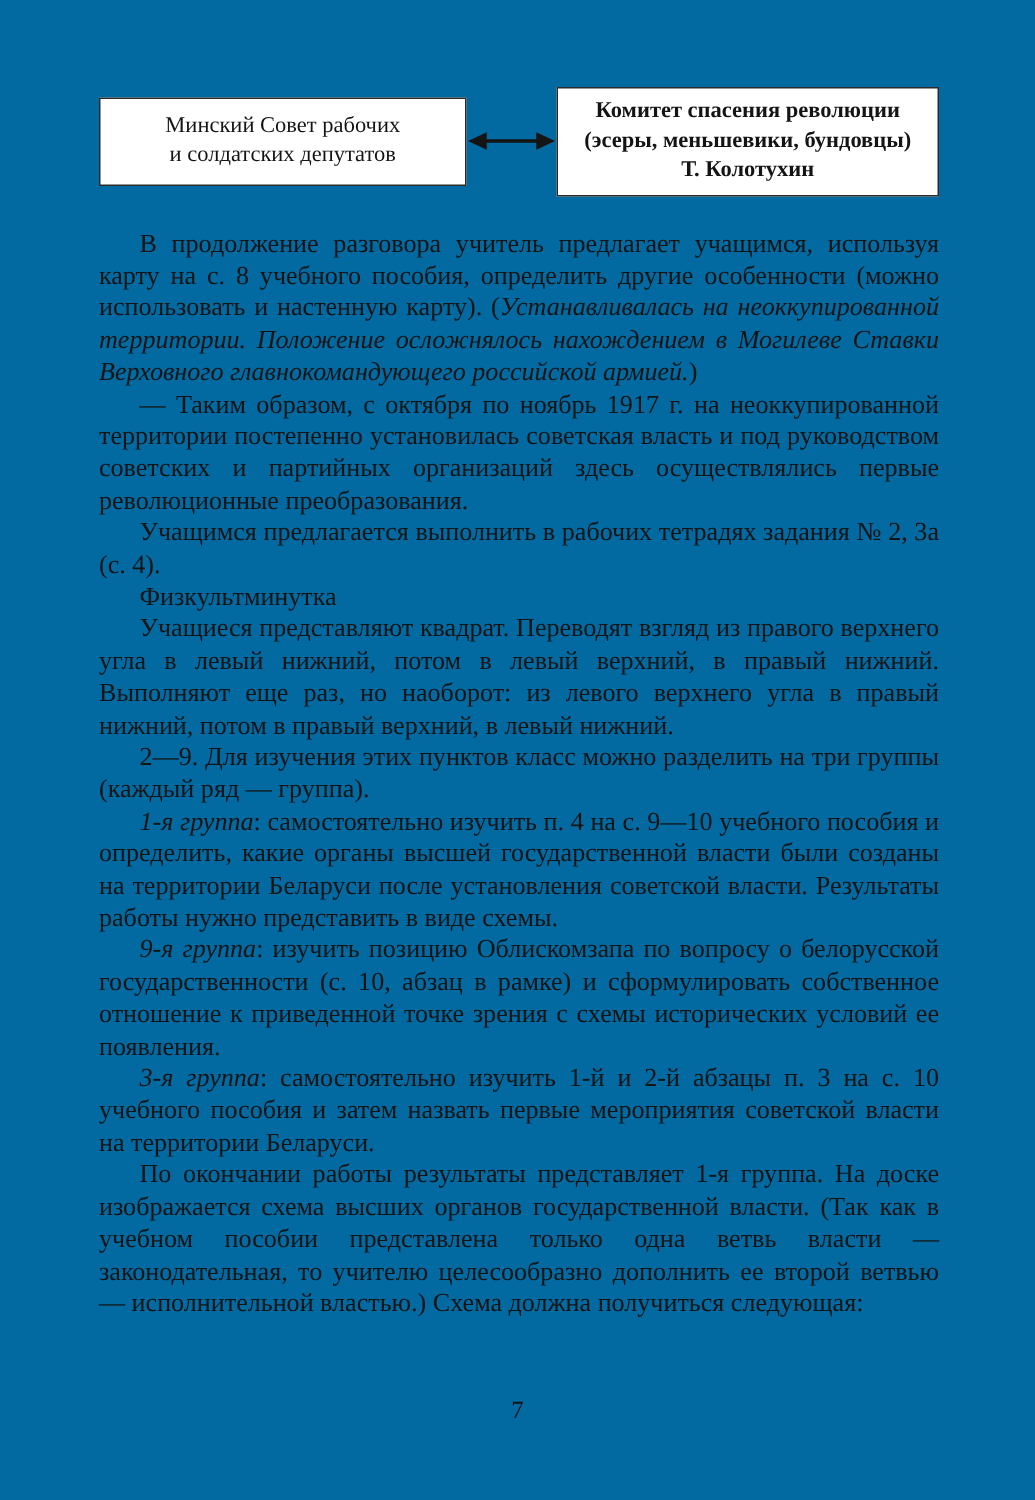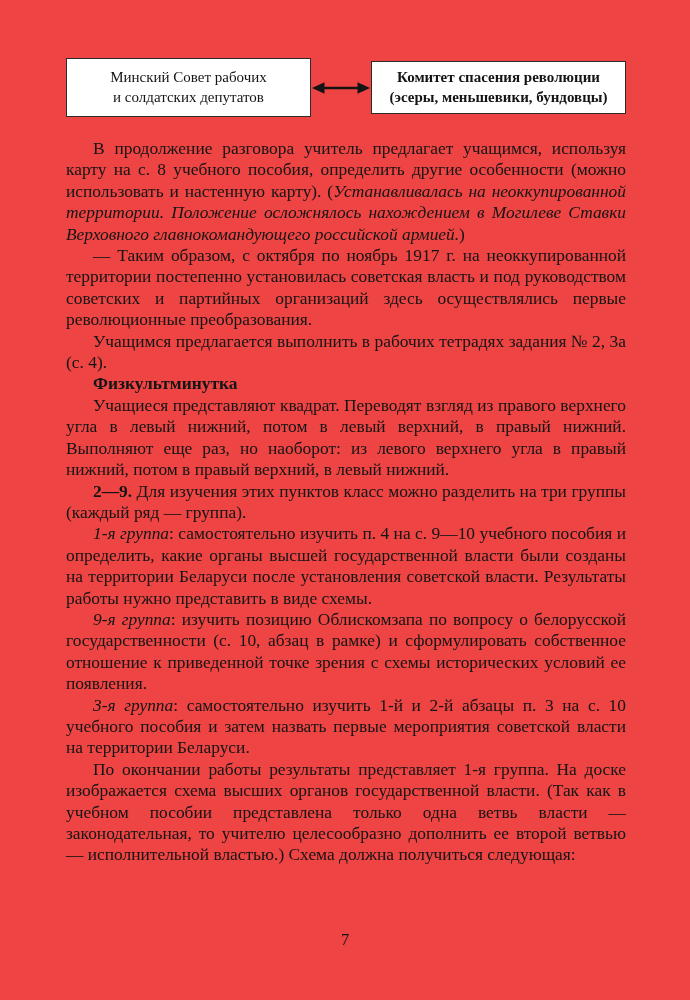--- a/index.html
+++ b/index.html
@@ -5,21 +5,21 @@
   * { margin: 0; padding: 0; box-sizing: border-box; }
   html, body { background: #e9e9e9; }
   body {
     width: 690px; height: 1000px;
     font-family: "Liberation Serif", "DejaVu Serif", serif;
     color: #141414;
   }
   .page {
     position: relative;
     width: 690px; height: 1000px;
-    background: #ef4444;
+    background: #0369a1;
     padding: 58px 64px 0 66px;
     overflow: hidden;
   }
   
   .diagram {
     display: flex;
     align-items: center;
     justify-content: space-between;
     margin-bottom: 21px;
   }
@@ -36,21 +36,21 @@
   .box-line { display: block; }
   .arrow-wrap { flex: 0 0 auto; display: flex; align-items: center; padding: 0 1px; }
   
   .body-text {
     font-size: 17.4px;
     line-height: 21.4px;
     text-align: justify;
   }
   .para { text-indent: 27px; }
   .it { font-style: italic; margin-top: 45px; }
-  .b  { font-weight: bold; }
+  .b  { font-weight: normal; }
   
   .footer {
     position: absolute;
     left: 0; right: 0;
     bottom: 50px;
     text-align: center;
     font-size: 16.5px;
     color: #141414;
   }
 </style>
@@ -67,20 +67,21 @@
     <div class="arrow-wrap">
       <svg width="58" height="14" viewBox="0 0 58 14" aria-hidden="true">
         <line x1="9" y1="7" x2="49" y2="7" stroke="#141414" stroke-width="2.4"></line>
         <path d="M0 7 L12.5 1.2 L12.5 12.8 Z" fill="#141414"></path>
         <path d="M58 7 L45.5 1.2 L45.5 12.8 Z" fill="#141414"></path>
       </svg>
     </div>
     <div class="box box-right">
       <span class="box-line">Комитет спасения революции</span>
       <span class="box-line">(эсеры, меньшевики, бундовцы)</span>
+      <span class="box-line">Т. Колотухин</span>
     </div>
   </div>
 
   <div class="body-text">
       <p class="para"><span>В продолжение разговора учитель предлагает учащимся, используя карту на с. 8 учебного пособия, определить другие особенности (можно использовать и настенную карту). (</span><span class="it">Устанавливалась на неоккупированной территории. Положение осложнялось нахождением в Могилеве Ставки Верховного главнокомандующего российской армией.</span><span>)</span></p>
       <p class="para"><span>— Таким образом, с октября по ноябрь 1917 г. на неоккупированной территории постепенно установилась советская власть и под руководством советских и партийных организаций здесь осуществлялись первые революционные преобразования.</span></p>
       <p class="para"><span>Учащимся предлагается выполнить в рабочих тетрадях задания № 2, 3а (с. 4).</span></p>
       <p class="para"><span class="b">Физкультминутка</span></p>
       <p class="para"><span>Учащиеся представляют квадрат. Переводят взгляд из правого верхнего угла в левый нижний, потом в левый верхний, в правый нижний. Выполняют еще раз, но наоборот: из левого верхнего угла в правый нижний, потом в правый верхний, в левый нижний.</span></p>
       <p class="para"><span class="b">2—9.</span><span> Для изучения этих пунктов класс можно разделить на три группы (каждый ряд — группа).</span></p>

